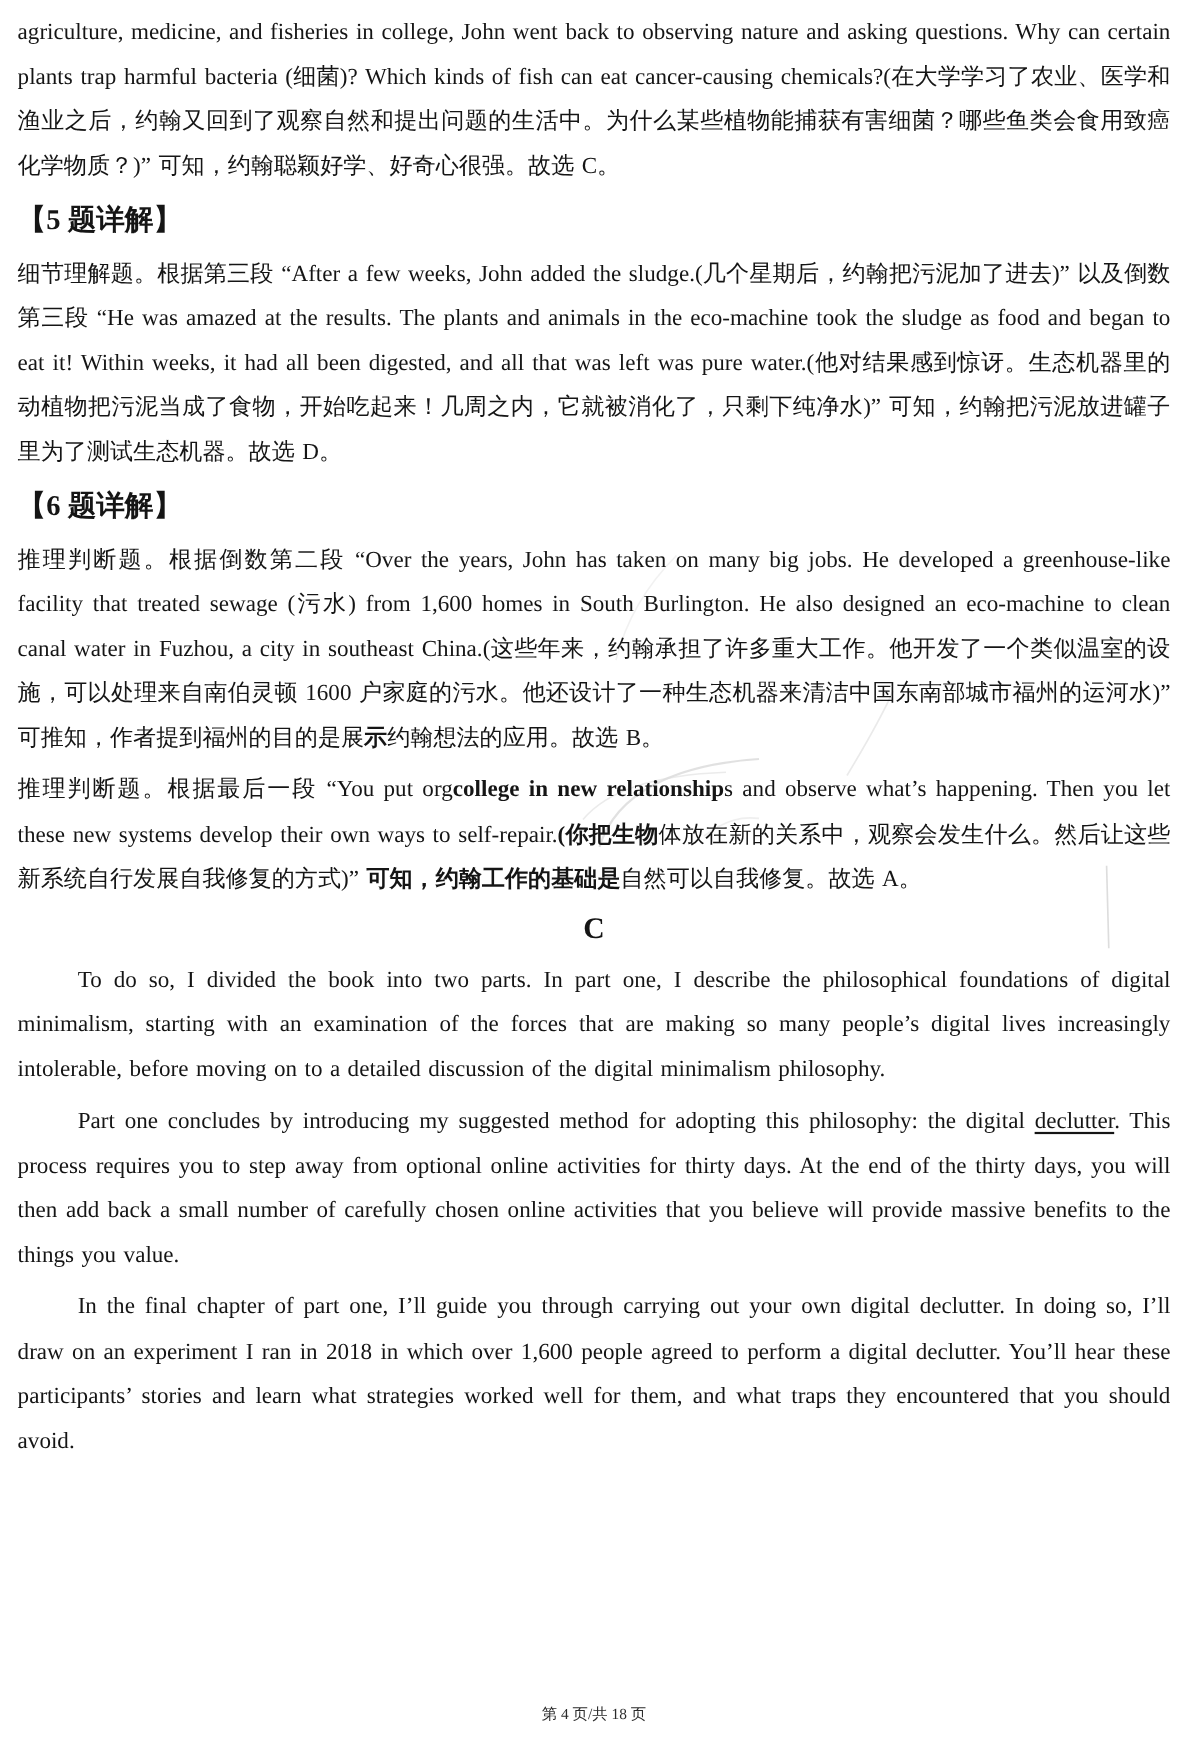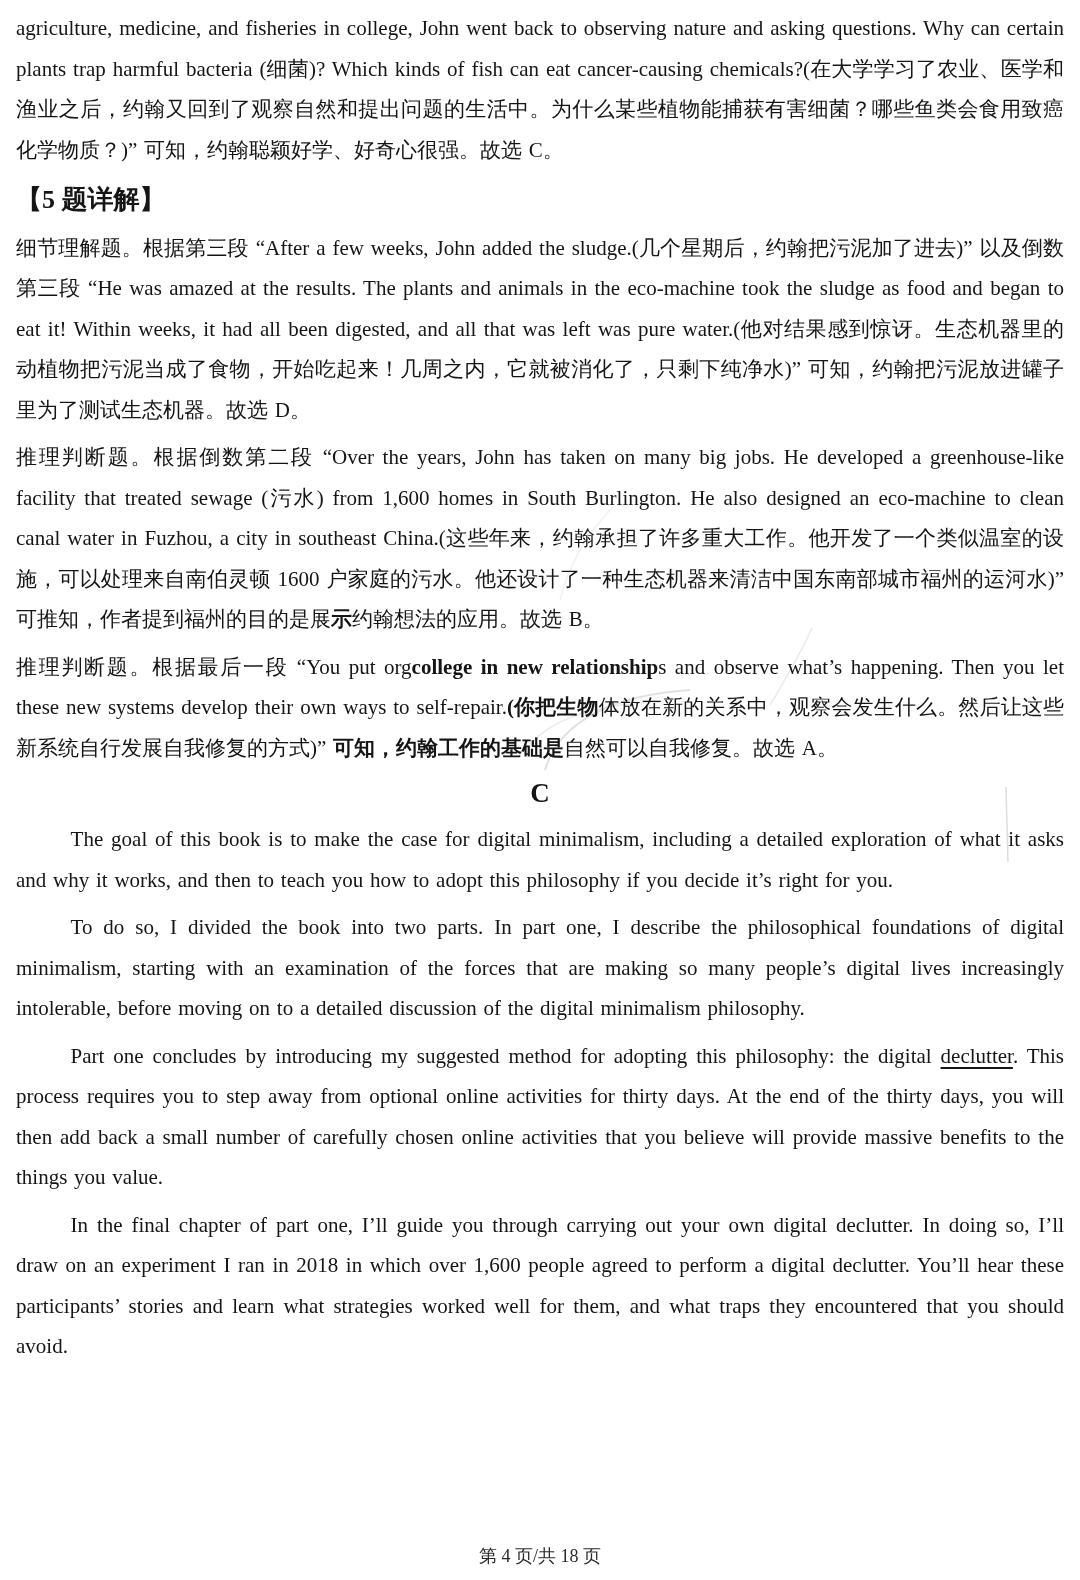--- a/index.html
+++ b/index.html
@@ -36,21 +36,21 @@
     font-size:27px;
     font-weight:bold;
     margin:6px 0 6px 0;
     line-height:1.4;
   }
   .b{font-weight:bold;}
   .u{text-decoration:underline;text-underline-offset:4px;}
   .footer{
     flex:0 0 auto;
     text-align:center;
-    font-size:18px;
+    font-size:14px;
     color:#2a2a2a;
     padding:4px 0 12px 0;
   }
   .pencil-marks{
     position:absolute;top:0;left:0;z-index:0;
     pointer-events:none;
   }
 </style>
 </head>
 <body>
@@ -62,22 +62,22 @@
   <path d="M560 600 C 570 560, 590 530, 615 505" stroke="#e3e3e3" stroke-width="1.5" fill="none" opacity="0.5"></path>
   <path d="M1006 787 L 1008 862" stroke="#cfcfcf" stroke-width="1.5" fill="none" opacity="0.7"></path>
   <path d="M640 760 C 660 745, 675 742, 690 744" stroke="#e0e0e0" stroke-width="1.5" fill="none" opacity="0.5"></path>
 </svg>
 
 <div class="doc">
   <div class="content">
       <p class="para"><span>agriculture, medicine, and fisheries in college, John went back to observing nature and asking questions. Why can certain plants trap harmful bacteria (细菌)? Which kinds of fish can eat cancer-causing chemicals?(在大学学习了农业、医学和渔业之后，约翰又回到了观察自然和提出问题的生活中。为什么某些植物能捕获有害细菌？哪些鱼类会食用致癌化学物质？)” 可知，约翰聪颖好学、好奇心很强。故选 C。</span></p>
       <div class="qheading">【5 题详解】</div>
       <p class="para"><span>细节理解题。根据第三段 “After a few weeks, John added the sludge.(几个星期后，约翰把污泥加了进去)” 以及倒数第三段 “He was amazed at the results. The plants and animals in the eco-machine took the sludge as food and began to eat it! Within weeks, it had all been digested, and all that was left was pure water.(他对结果感到惊讶。生态机器里的动植物把污泥当成了食物，开始吃起来！几周之内，它就被消化了，只剩下纯净水)” 可知，约翰把污泥放进罐子里为了测试生态机器。故选 D。</span></p>
+      <div class="qheading">【6 题详解】</div>
       <p class="para"><span>推理判断题。根据倒数第二段 “Over the years, John has taken on many big jobs. He developed a greenhouse-like facility that treated sewage (污水) from 1,600 homes in South Burlington. He also designed an eco-machine to clean canal water in Fuzhou, a city in southeast China.(这些年来，约翰承担了许多重大工作。他开发了一个类似温室的设施，可以处理来自南伯灵顿 1600 户家庭的污水。他还设计了一种生态机器来清洁中国东南部城市福州的运河水)” 可推知，作者提到福州的目的是展</span><span class="b">示</span><span>约翰想法的应用。故选 B。</span></p>
       <p class="para"><span>推理判断题。根据最后一段 “You put org</span><span class="b">college in new relationship</span><span>s and observe what’s happening. Then you let these new systems develop their own ways to self-repair.</span><span class="b">(你把生物</span><span>体放在新的关系中，观察会发生什么。然后让这些新系统自行发展自我修复的方式)” </span><span class="b">可知，约翰工作的基础是</span><span>自然可以自我修复。故选 A。</span></p>
       <div class="center-heading">C</div>
-      <p class="para indent"><span>The goal of this book is to make the case for digital minimalism, including a detailed exploration of what it asks and why it works, and then to teach you how to adopt this philosophy if you decide it’s right for you.</span></p>
       <p class="para indent"><span>To do so, I divided the book into two parts. In part one, I describe the philosophical foundations of digital minimalism, starting with an examination of the forces that are making so many people’s digital lives increasingly intolerable, before moving on to a detailed discussion of the digital minimalism philosophy.</span></p>
       <p class="para indent"><span>Part one concludes by introducing my suggested method for adopting this philosophy: the digital </span><span class="u">declutter</span><span>. This process requires you to step away from optional online activities for thirty days. At the end of the thirty days, you will then add back a small number of carefully chosen online activities that you believe will provide massive benefits to the things you value.</span></p>
       <p class="para indent"><span>In the final chapter of part one, I’ll guide you through carrying out your own digital declutter. In doing so, I’ll draw on an experiment I ran in 2018 in which over 1,600 people agreed to perform a digital declutter. You’ll hear these participants’ stories and learn what strategies worked well for them, and what traps they encountered that you should avoid.</span></p>
     </div>
   <div class="footer">第 4 页/共 18 页</div>
 </div>
 
 </body></html>

